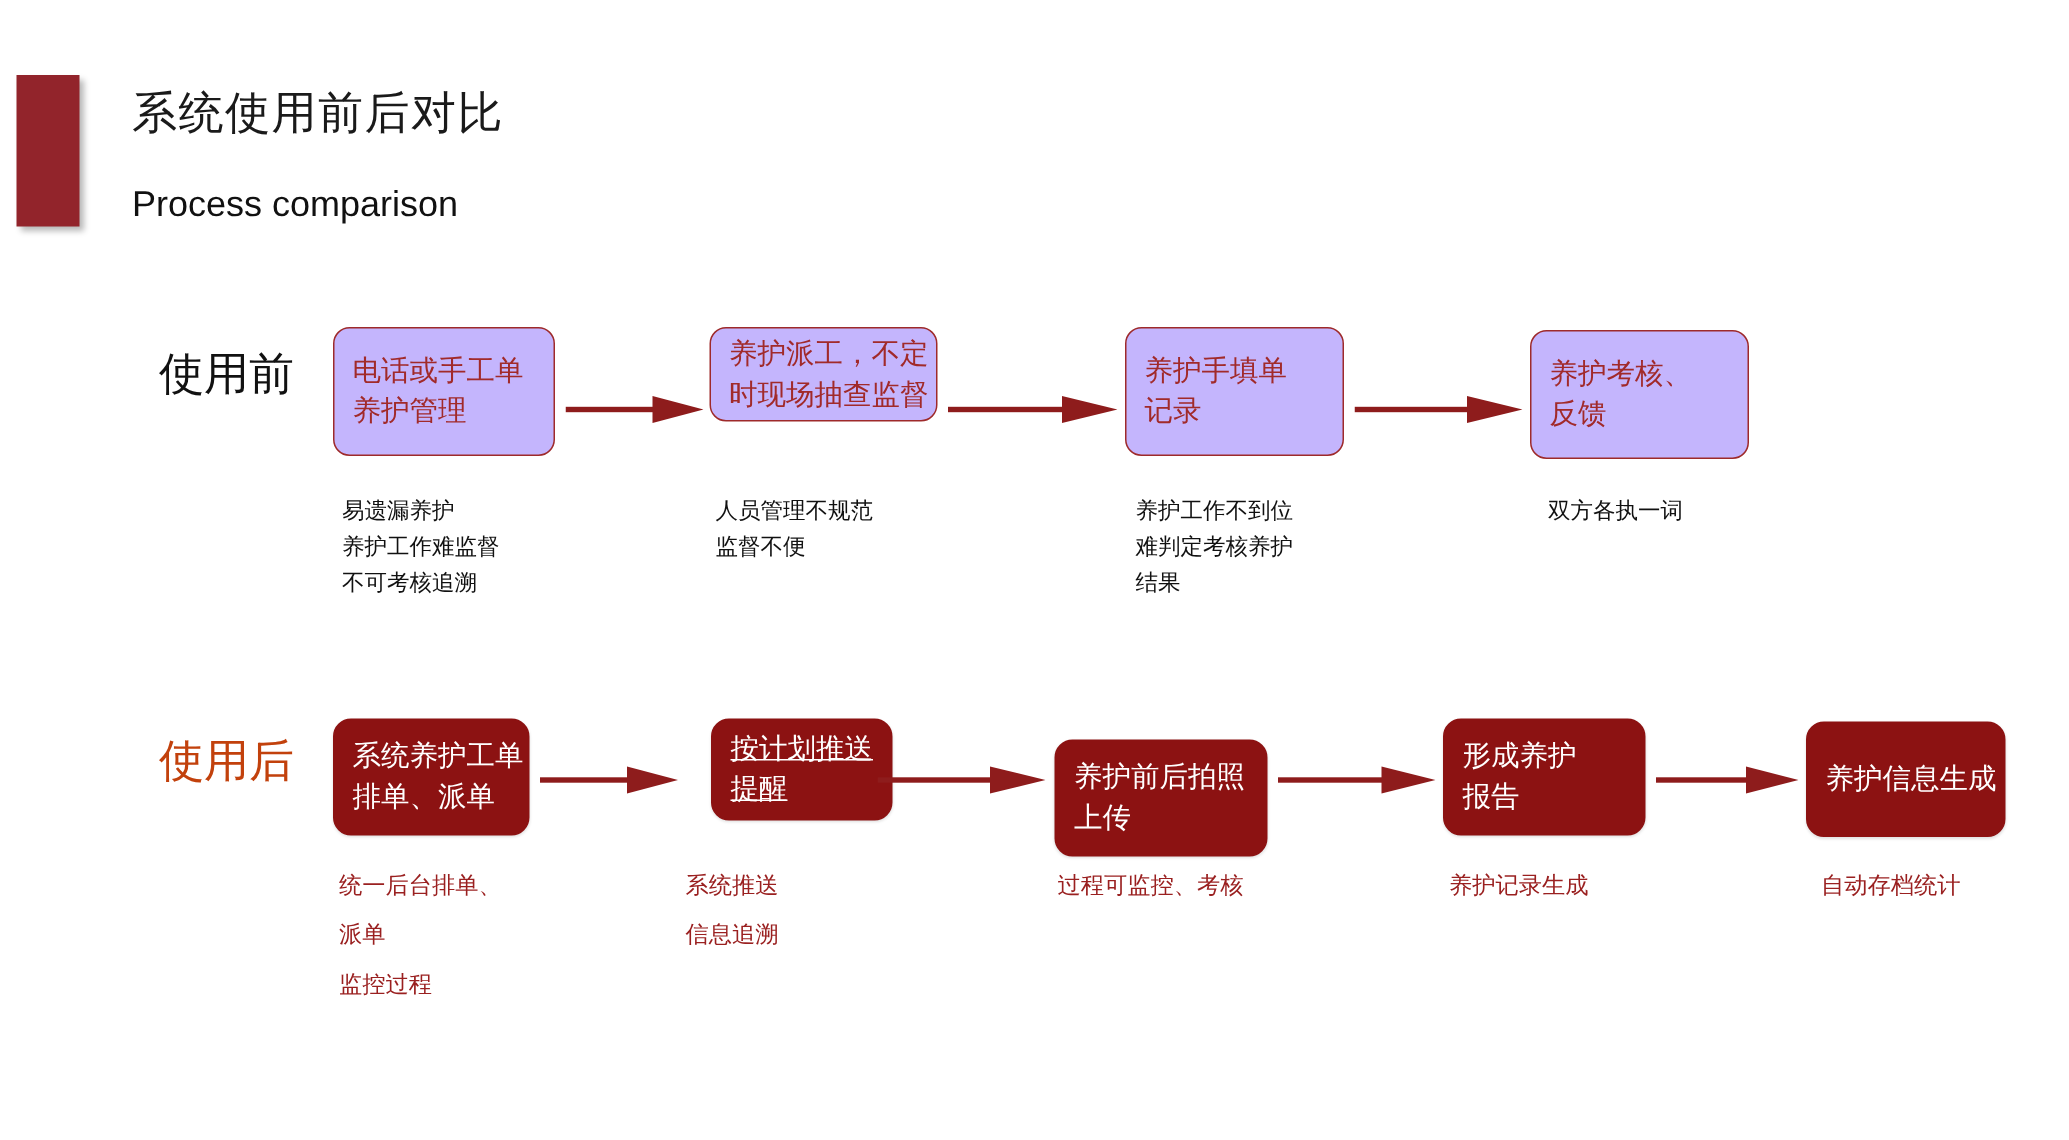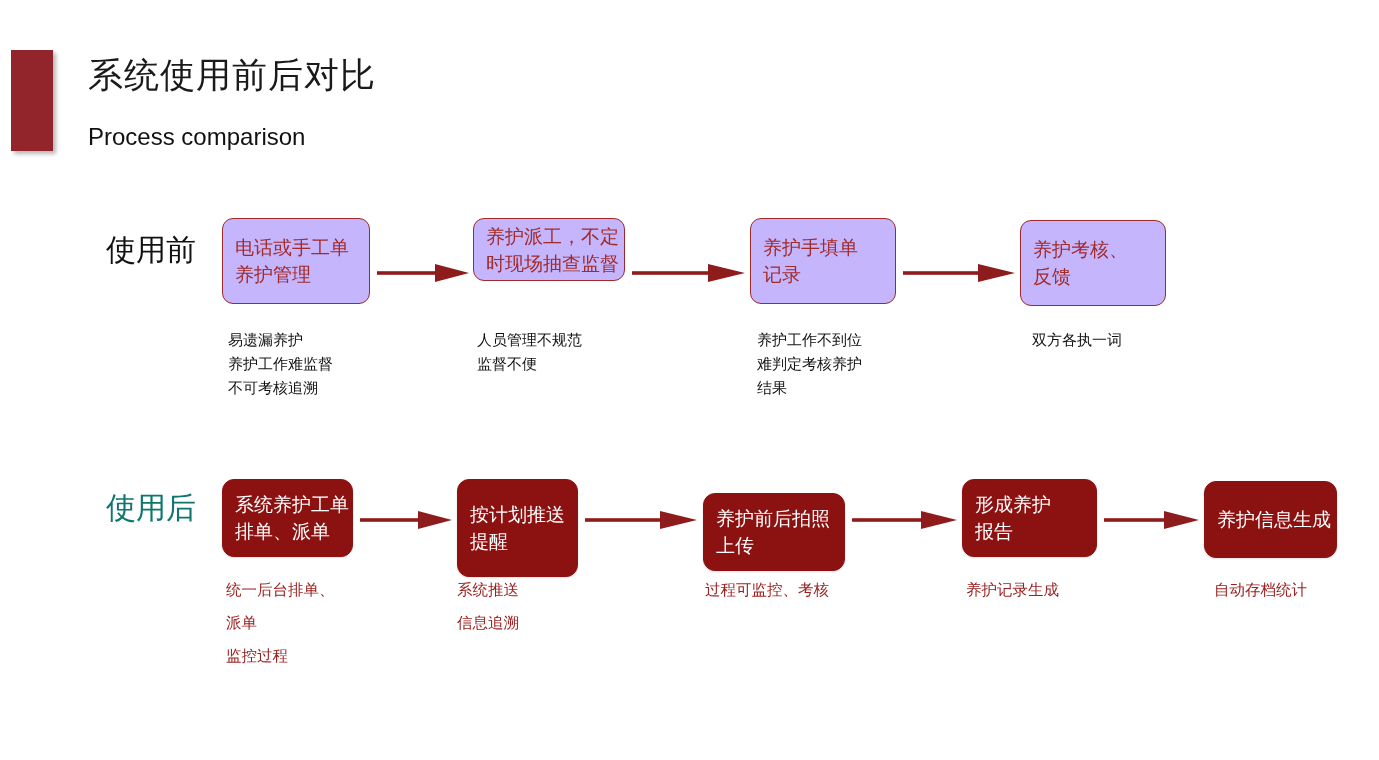--- a/index.html
+++ b/index.html
@@ -23,21 +23,21 @@
     top: 50px;
     width: 42px;
     height: 101px;
     background: #92242b;
     box-shadow: 3px 3px 4px rgba(0,0,0,0.28);
   }
   #title-cn {
     position: absolute;
     left: 88px;
     top: 58px;
-    font-size: 35px;
+    font-size: 30px;
     line-height: 36px;
     color: #1a1a1a;
     letter-spacing: 1px;
     white-space: nowrap;
     font-family: Liberation Serif, serif;
   }
   #title-en {
     position: absolute;
     left: 88px;
     top: 122px;
@@ -56,21 +56,21 @@
     white-space: nowrap;
   }
   #row-label-before {
     left: 106px;
     top: 236px;
     color: #111111;
   }
   #row-label-after {
     left: 106px;
     top: 494px;
-    color: #0f766e;
+    color: #c2410c;
   }
 
   
   .flow-box {
     position: absolute;
     box-sizing: border-box;
     display: flex;
     flex-direction: column;
     justify-content: center;
     border-radius: 11px;
@@ -96,21 +96,21 @@
   }
 
   
   #box-r1-0 { left: 222px; top: 218px; width: 148px; height: 86px; }
   #box-r1-1 { left: 473px; top: 218px; width: 152px; height: 63px; }
   #box-r1-2 { left: 750px; top: 218px; width: 146px; height: 86px; }
   #box-r1-3 { left: 1020px; top: 220px; width: 146px; height: 86px; }
 
   
   #box-r2-0 { left: 222px; top: 479px; width: 131px; height: 78px; }
-  #box-r2-1 { left: 457px; top: 479px; width: 121px; height: 98px; }
+  #box-r2-1 { left: 474px; top: 479px; width: 121px; height: 68px; text-decoration: underline; }
   #box-r2-2 { left: 703px; top: 493px; width: 142px; height: 78px; }
   #box-r2-3 { left: 962px; top: 479px; width: 135px; height: 78px; }
   #box-r2-4 { left: 1204px; top: 481px; width: 133px; height: 77px; }
 
   
   .arrow {
     position: absolute;
     height: 22px;
     display: block;
   }

